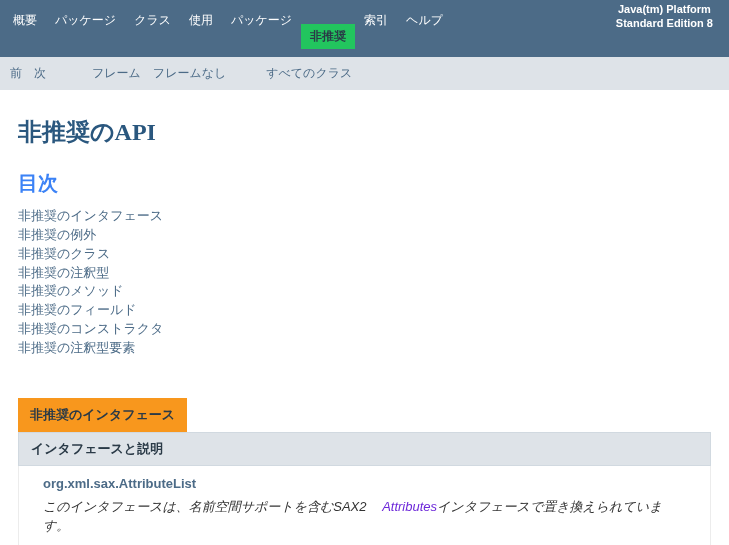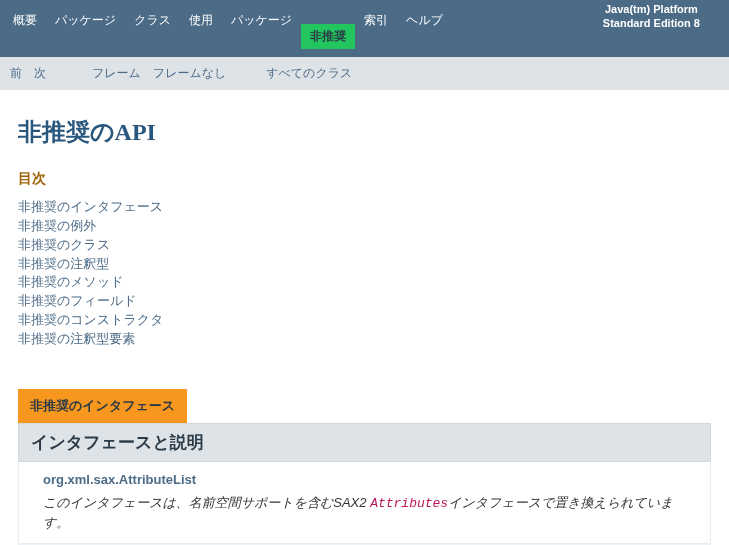--- a/index.html
+++ b/index.html
@@ -30,21 +30,21 @@
     cursor: pointer;
   }
   .nav-items .item.active {
     background: #22c55e;
     color: #2a3a47;
     font-weight: bold;
     margin-top: 16px;
   }
   .platform-info {
     position: absolute;
-    right: 29px;
+    right: 16px;
     top: 2px;
     text-align: center;
     font-size: 11px;
     font-weight: bold;
     line-height: 1.3;
   }
   .sub-nav {
     background: #dee3e8;
     padding: 6px 4px;
     font-size: 12px;
@@ -64,22 +64,22 @@
   h1.page-title {
     font-family: "Times New Roman", serif;
     font-weight: bold;
     font-size: 24px;
     color: #2a577e;
     margin: 14px 0 18px 0;
   }
   h2.toc-title {
     font-family: "Times New Roman", serif;
     font-weight: bold;
-    font-size: 14px;
-    color: #a16207;
+    font-size: 20px;
+    color: #3b82f6;
     margin: 22px 0 10px 0;
   }
   .toc-list {
     margin: 0 0 40px 0;
     padding: 0;
   }
   .toc-list .toc-item {
     display: block;
     color: #4c6b87;
     font-size: 13px;
@@ -95,21 +95,21 @@
     color: #2a3a47;
     font-weight: bold;
     font-size: 13px;
     padding: 8px 12px;
     display: inline-block;
   }
   .tbl-subheader {
     background: #dee3e8;
     color: #2a3a47;
     font-weight: bold;
-    font-size: 17px;
+    font-size: 13px;
     padding: 7px 12px;
     border: 1px solid #d1d9e0;
     border-top: 1px solid #d1d9e0;
   }
   .tbl-row {
     border: 1px solid #ececec;
     border-top: none;
     padding: 10px 24px;
   }
   .tbl-row.alt {
@@ -122,24 +122,25 @@
     margin-bottom: 6px;
     cursor: pointer;
   }
   .row-desc {
     font-style: italic;
     font-size: 13px;
     color: #333;
     line-height: 1.5;
   }
   .row-desc code, .row-desc .mono {
-    font-family: Liberation Mono, monospace;
+    font-family: Liberation Sans, sans-serif;
     font-style: italic;
-    color: #be185d;
-    cursor: pointer;
+    color: #6d28d9;
+    cursor: pointer;
+    margin-left: 12px;
   }
 </style>
 </head>
 <body>
 
 <div class="top-nav">
   <div class="nav-items">
     <div class="item">概要</div>
     <div class="item">パッケージ</div>
     <div class="item">クラス</div>

